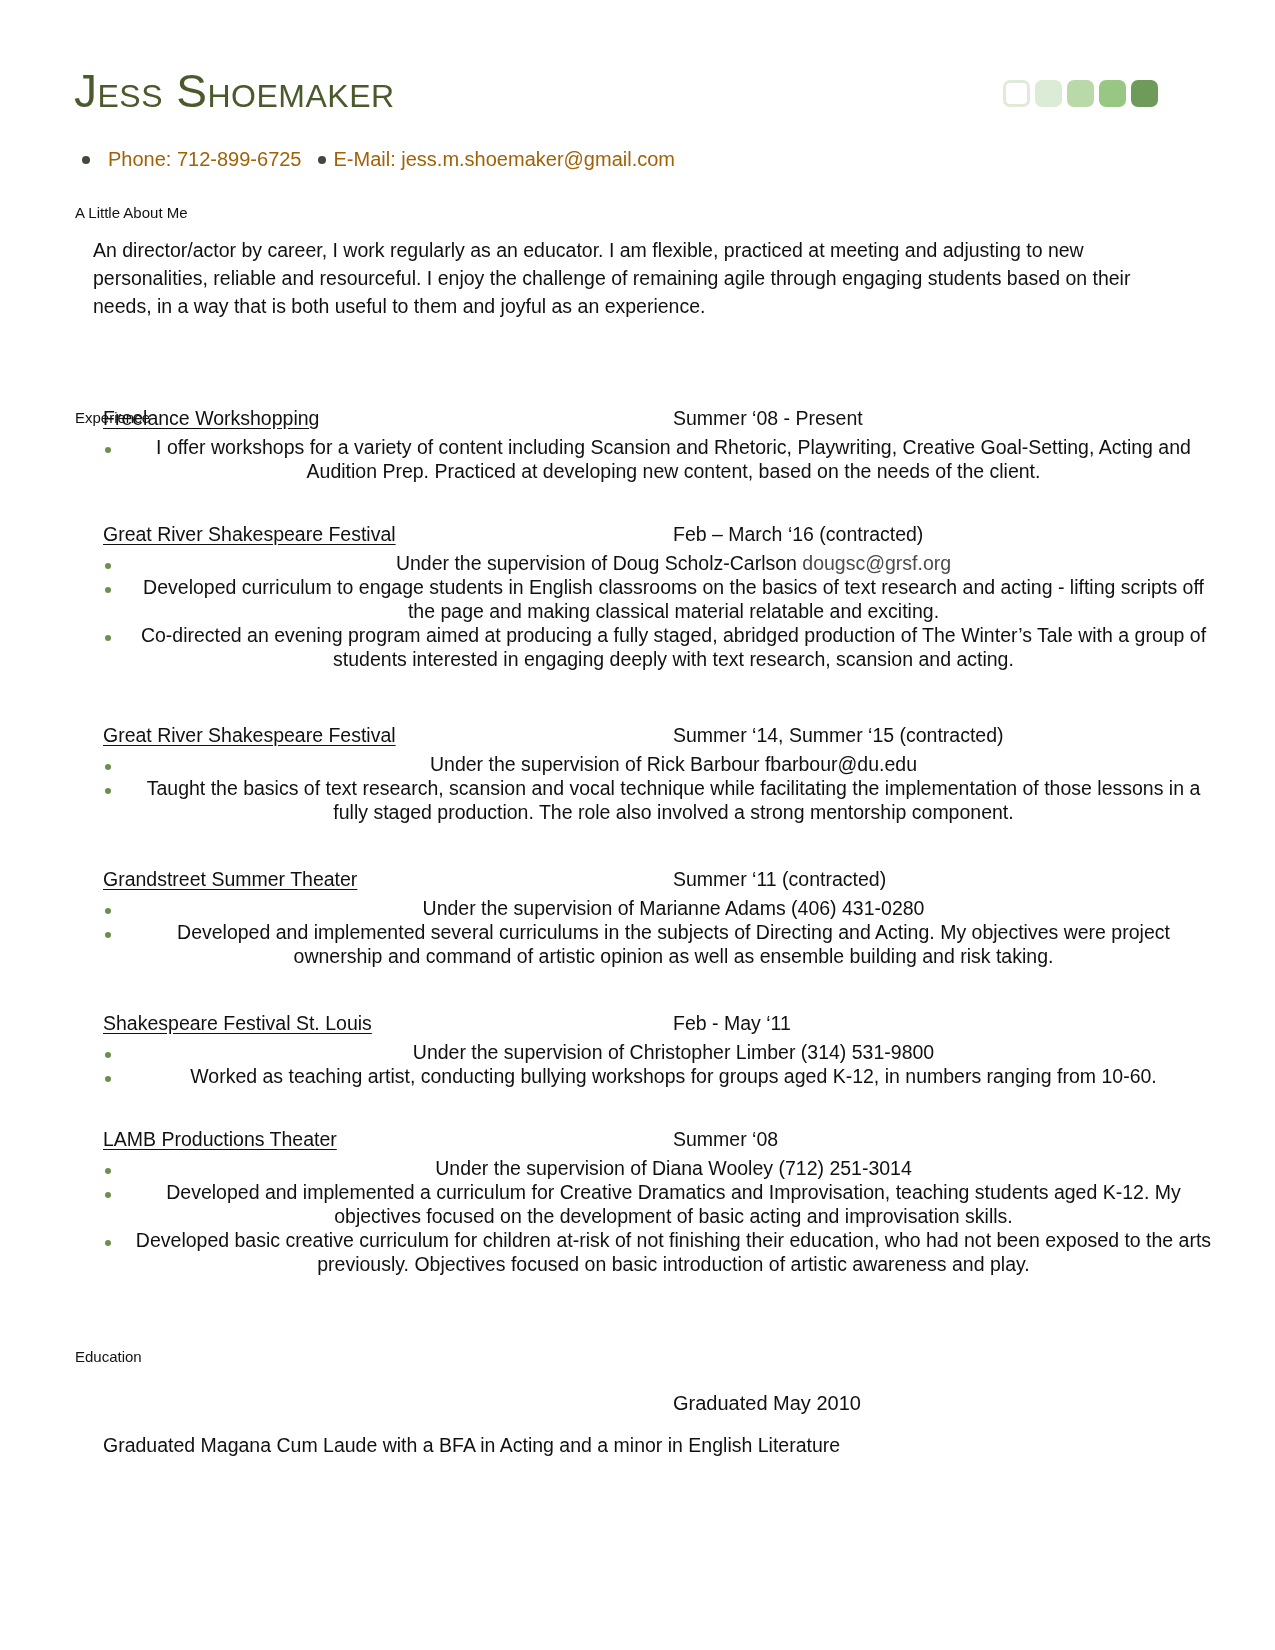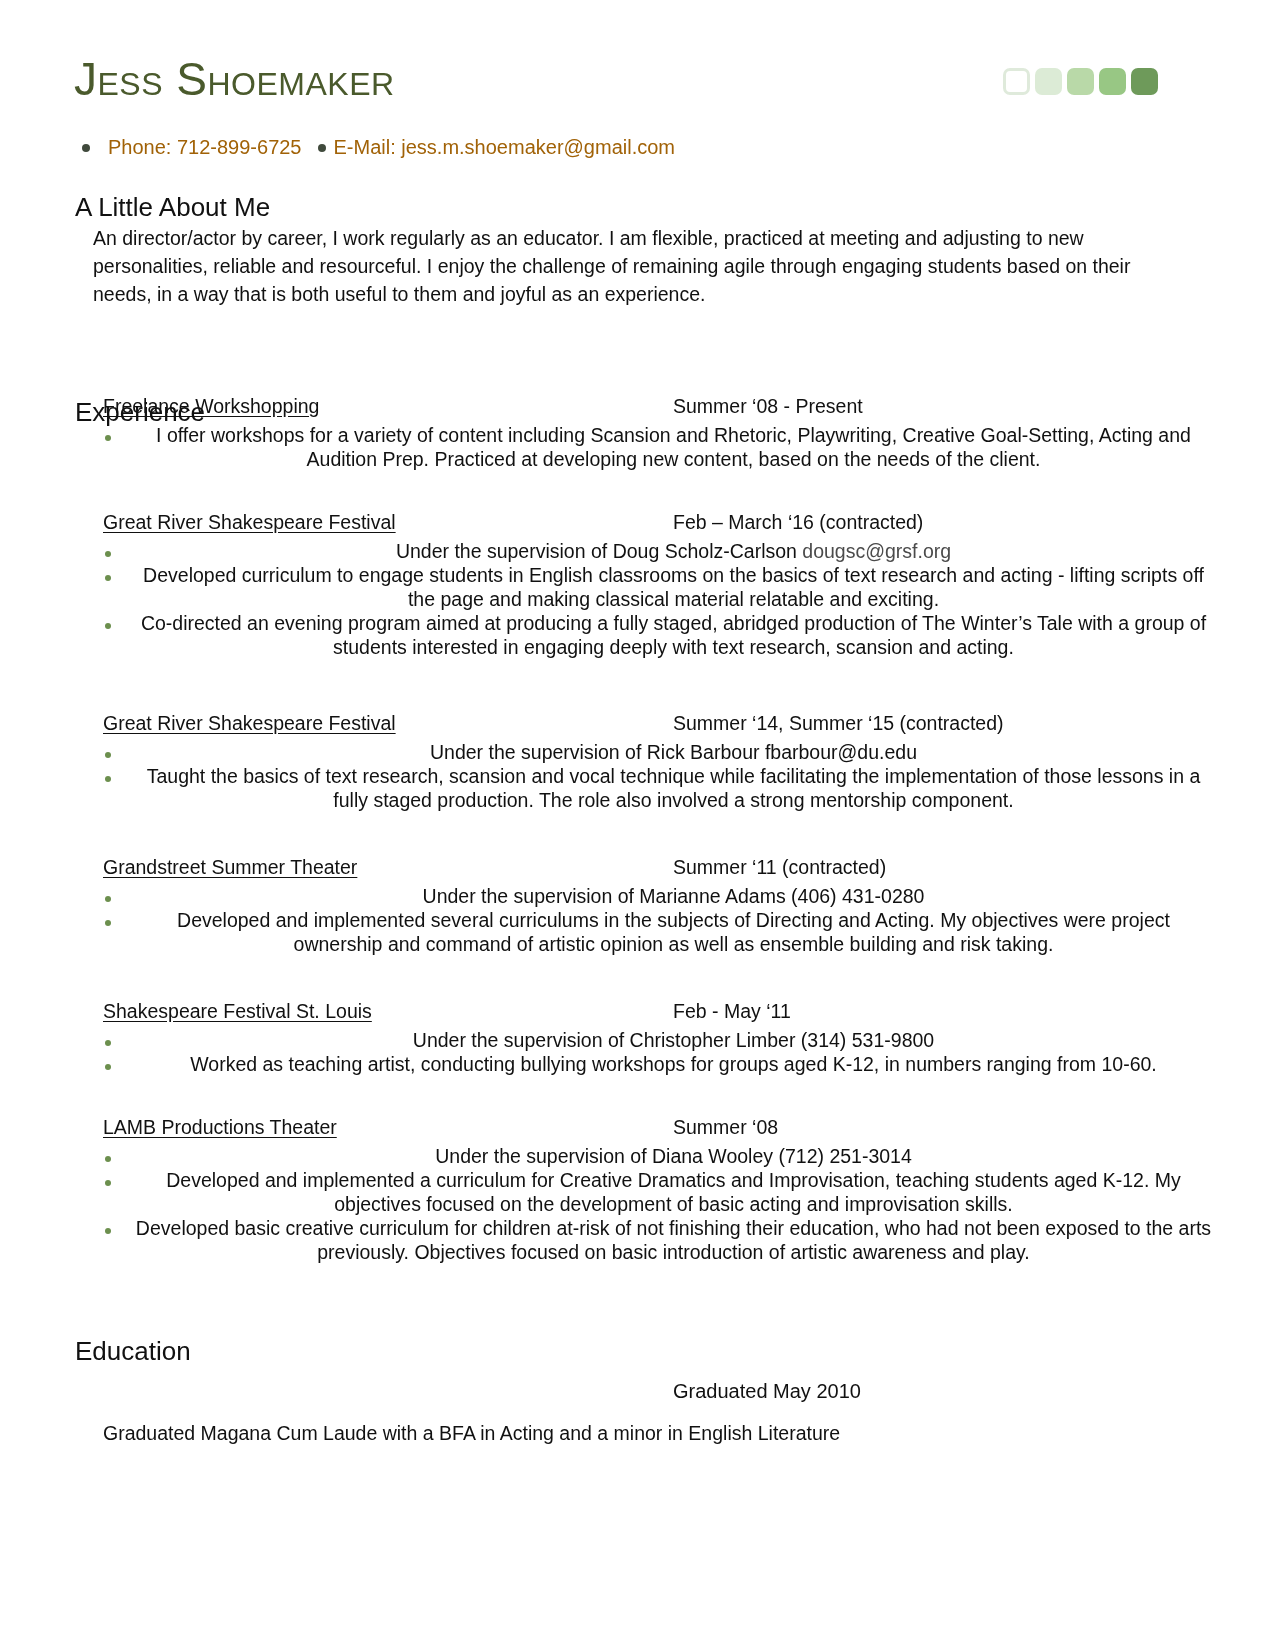--- a/index.html
+++ b/index.html
@@ -1,36 +1,36 @@
 <!DOCTYPE html>
 <html><head>
 <meta charset="utf-8">
 <style>
   html, body { margin: 0; padding: 0; background: #ffffff; }
   body {
     width: 1275px; height: 1650px; position: relative; overflow: hidden;
     font-family: "DejaVu Sans", sans-serif; color: #111;
   }
-  .page { position: absolute; left: 0; top: 0; width: 1275px; height: 1534px; }
+  .page { position: absolute; left: 0; top: 12px; width: 1275px; height: 1534px; }
   .name {
     position: absolute; left: 74px; top: 52px;
     font-family: "Liberation Sans", sans-serif;
     font-size: 46px; color: #4a5a2c; letter-spacing: 0.5px; font-weight: normal;
     font-variant: small-caps;
   }
   .squares { position: absolute; left: 1003px; top: 68px; display: flex; gap: 5px; }
   .sq { width: 27px; height: 27px; border-radius: 7px; box-sizing: border-box; }
   .contact {
     position: absolute; left: 82px; top: 136px; font-size: 20px; color: #a16207;
     font-family: "Liberation Sans", sans-serif; display: flex; align-items: center;
   }
   .contact .dot { display:inline-block; width: 8px; height: 8px; border-radius: 50%; background:#404a3c; margin: 0 18px 0 0; }
   .contact .dot2 { margin: 0 8px 0 16px; }
   .h2 {
-    position: absolute; left: 75px; font-size: 26px; color: #111;
+    position: absolute; left: 75px; font-size: 15px; color: #111;
     font-family: "Liberation Sans", sans-serif;
   }
   .about {
     position: absolute; left: 93px; top: 224px; width: 1100px;
     font-family: "Liberation Sans", sans-serif; font-size: 19.5px; line-height: 28px; color: #111;
   }
   .job { position: absolute; left: 103px; width: 1110px; font-family: "Liberation Sans", sans-serif; font-size: 19.5px; text-align: center; }
   .job-head { position: relative; height: 28px; }
   .job-title { position: absolute; left: 0; top: 0; text-decoration: underline; text-underline-offset: 3px; color:#111; }
   .job-date { position: absolute; left: 570px; top: 0; color:#111; }

